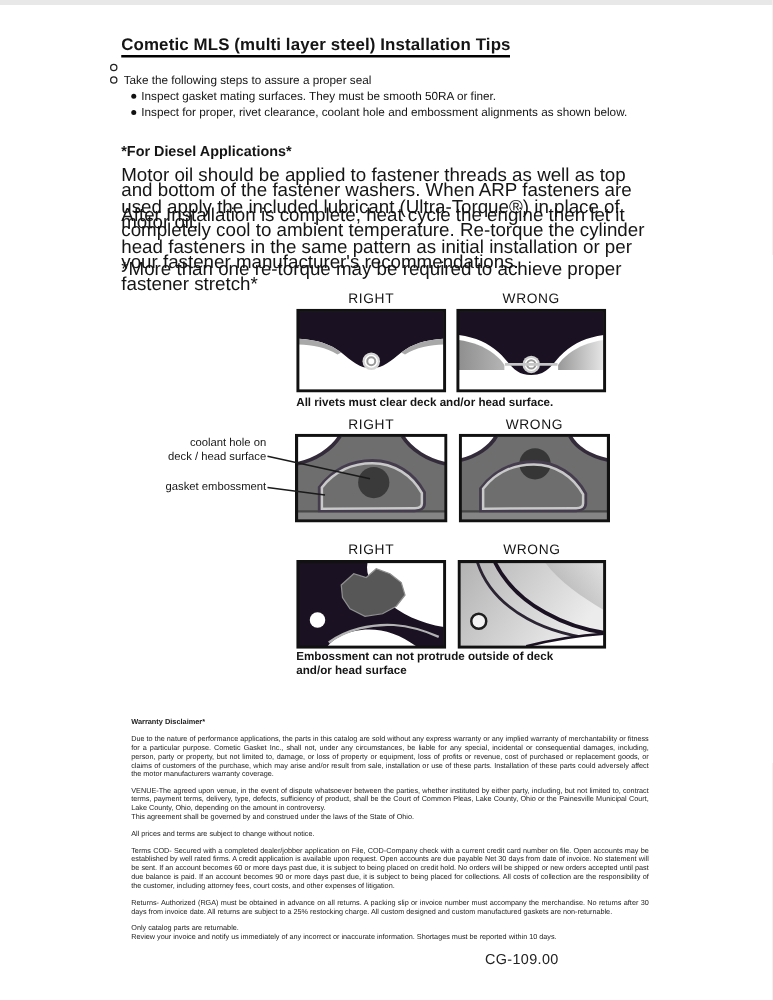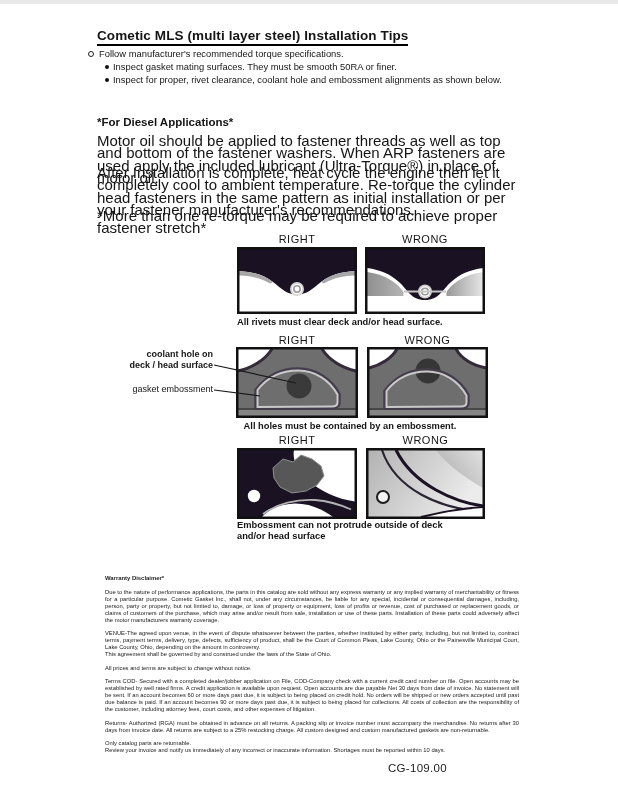--- a/index.html
+++ b/index.html
@@ -34,21 +34,24 @@
 </head>
 <body>
 
 <div class="page">
 
   <div class="title">Cometic MLS (multi layer steel) Installation Tips</div>
 
   <div class="bullets">
     <div class="b-item">
       <span class="b-dot"></span>
-      <span>Follow manufacturer's recommended torque specifications.</span>
+    </div>
+    <div class="b-item">
+      <span class="b-dot"></span>
+      <span>Take the following steps to assure a proper seal</span>
     </div>
     <div class="sb-item">
       <span class="sb-dot"></span>
       <span>Inspect gasket mating surfaces.  They must be smooth 50RA or finer.</span>
     </div>
     <div class="sb-item">
       <span class="sb-dot"></span>
       <span>Inspect for proper, rivet clearance, coolant hole and embossment alignments as shown below.</span>
     </div>
   </div>
@@ -97,21 +100,21 @@
       <path d="M2,49 H42 C48,54 53,56 60,56 C67,56 72,54 78,49 H118 V65 H2 Z" fill="#ffffff"></path>
       <rect x="1.25" y="1.25" width="117.5" height="64.5" fill="none" stroke="#111" stroke-width="2.5"></rect>
     </svg>
   </div>
 
   <div class="caption" style="left:237px;top:313px;">All rivets must clear deck and/or head surface.</div>
 
   <div class="diag-head" style="left:236px;top:330px;width:122px;">RIGHT</div>
   <div class="diag-head" style="left:367px;top:330px;width:121px;">WRONG</div>
 
-  <div class="ann" style="left:109px;top:345px;font-weight:bold;">
+  <div class="ann" style="left:109px;top:345px;">
     <div>coolant hole on</div>
     <div>deck / head surface</div>
   </div>
   <div class="ann" style="left:109px;top:380px;">gasket embossment</div>
 
   <div class="diag-box" style="left:236px;top:343px;">
     <svg width="122" height="71" viewBox="0 0 122 71">
       <rect x="0" y="0" width="122" height="71" fill="#fff"></rect>
       <rect x="2" y="2" width="118" height="67" fill="#6e6e6e"></rect>
       <rect x="2" y="62" width="118" height="7" fill="#858585"></rect>
@@ -142,21 +145,20 @@
       <path d="M19.5,60 L19.5,44 C30,30.5 45,24.5 60,24.5 C77,24.5 91.5,34 99.5,48.5 L99.5,55.5 C99.5,58.5 97,59.5 94,59.5 Z" fill="none" stroke="#c9c9c9" stroke-width="2"></path>
       <rect x="1.25" y="1.25" width="118.5" height="68.5" fill="none" stroke="#111" stroke-width="2.5"></rect>
     </svg>
   </div>
 
   <svg class="leader" style="left:108px;top:338px;" width="200" height="70" viewBox="0 0 200 70">
     <line x1="106" y1="23" x2="188" y2="41" stroke="#1a1a1a" stroke-width="1.2"></line>
     <line x1="106" y1="48" x2="152" y2="54" stroke="#1a1a1a" stroke-width="1.2"></line>
   </svg>
 
-  <div class="caption" style="left:237px;top:417px;width:226px;text-align:center;">All holes must be contained by an embossment.</div>
 
   <div class="diag-head" style="left:237px;top:430px;width:120px;">RIGHT</div>
   <div class="diag-head" style="left:366px;top:430px;width:119px;">WRONG</div>
 
   <div class="diag-box" style="left:237px;top:444px;">
     <svg width="120" height="71" viewBox="0 0 120 71">
       <rect x="0" y="0" width="120" height="71" fill="#fff"></rect>
       <path d="M2,2 H57 C55,12 61,23 71,32 C83,43 100,51 118,53.5 L118,69 L96,69 C80,57 62,53 46,57 C38,59 30,63 25,69 L2,69 Z" fill="#1a1122"></path>
       <path d="M26,66 C40,55.5 60,51 78,52 C92,53 104,57 114,61.5" fill="none" stroke="#b3b3b3" stroke-width="1.8"></path>
       <path d="M36,20 L46,11 L56,14 L64,7 L75,11 L84,18 L87,28 L80,37 L69,43 L55,45 L43,39 L37,30 Z" fill="#575757" stroke="#8f8f8f" stroke-width="1"></path>

